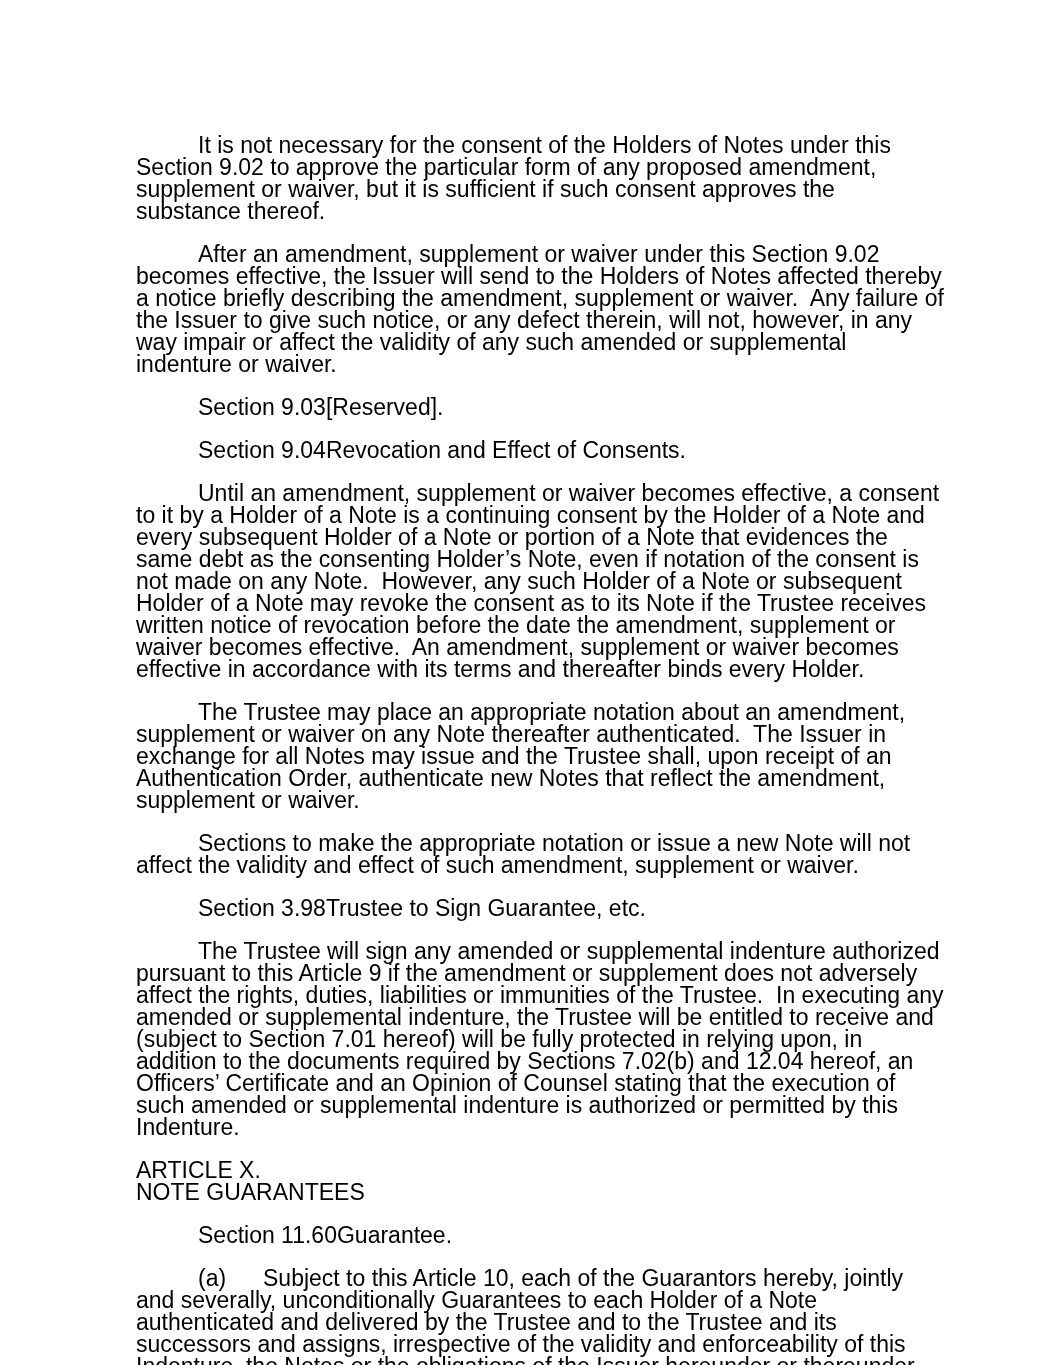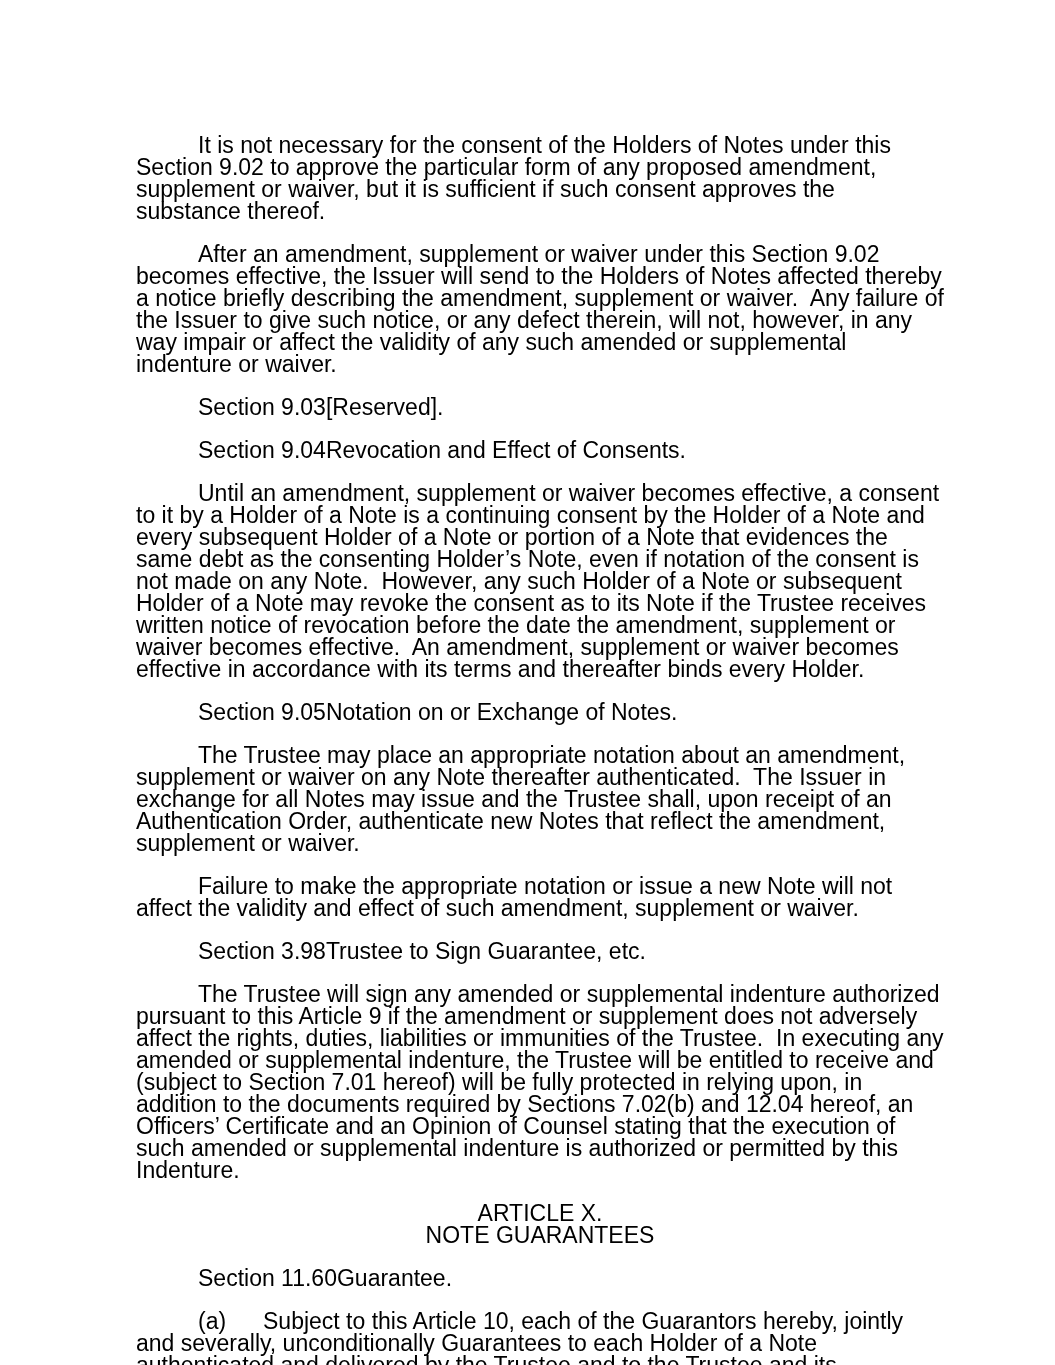--- a/index.html
+++ b/index.html
@@ -35,21 +35,20 @@
     text-indent: 0;
   }
   .para-label {
     display: inline-block;
     min-width: 65px;
     text-indent: 0;
   }
   .article-heading {
     margin: 21px 0 0 0;
     text-indent: 0;
-    text-align: center;
     white-space: normal;
   }
   .page-number {
     position: absolute;
     top: 1253px;
     left: 0;
     width: 1055px;
     text-align: center;
     text-indent: 0;
   }
@@ -62,25 +61,24 @@
   <p class="block">It is not necessary for the consent of the Holders of Notes under this Section 9.02 to approve the particular form of any proposed amendment, supplement or waiver, but it is sufficient if such consent approves the substance thereof.</p>
 
   <p class="block">After an amendment, supplement or waiver under this Section 9.02 becomes effective, the Issuer will send to the Holders of Notes affected thereby a notice briefly describing the amendment, supplement or waiver.  Any failure of the Issuer to give such notice, or any defect therein, will not, however, in any way impair or affect the validity of any such amended or supplemental indenture or waiver.</p>
 
   <p class="block"><span class="section-number">Section 9.03</span><span class="section-title">[Reserved].</span></p>
 
   <p class="block"><span class="section-number">Section 9.04</span><span class="section-title">Revocation and Effect of Consents.</span></p>
 
   <p class="block">Until an amendment, supplement or waiver becomes effective, a consent to it by a Holder of a Note is a continuing consent by the Holder of a Note and every subsequent Holder of a Note or portion of a Note that evidences the same debt as the consenting Holder’s Note, even if notation of the consent is not made on any Note.  However, any such Holder of a Note or subsequent Holder of a Note may revoke the consent as to its Note if the Trustee receives written notice of revocation before the date the amendment, supplement or waiver becomes effective.  An amendment, supplement or waiver becomes effective in accordance with its terms and thereafter binds every Holder.</p>
 
-  <p class="block"><span class="section-number">Section 9.05</span><span class="section-title">Notation on or Exchange of Notes.</span></p>
 
   <p class="block">The Trustee may place an appropriate notation about an amendment, supplement or waiver on any Note thereafter authenticated.  The Issuer in exchange for all Notes may issue and the Trustee shall, upon receipt of an Authentication Order, authenticate new Notes that reflect the amendment, supplement or waiver.</p>
 
-  <p class="block">Failure to make the appropriate notation or issue a new Note will not affect the validity and effect of such amendment, supplement or waiver.</p>
+  <p class="block">Sections to make the appropriate notation or issue a new Note will not affect the validity and effect of such amendment, supplement or waiver.</p>
 
   <p class="block"><span class="section-number">Section 3.98</span><span class="section-title">Trustee to Sign Guarantee, etc.</span></p>
 
   <p class="block">The Trustee will sign any amended or supplemental indenture authorized pursuant to this Article 9 if the amendment or supplement does not adversely affect the rights, duties, liabilities or immunities of the Trustee.  In executing any amended or supplemental indenture, the Trustee will be entitled to receive and (subject to Section 7.01 hereof) will be fully protected in relying upon, in addition to the documents required by Sections 7.02(b) and 12.04 hereof, an Officers’ Certificate and an Opinion of Counsel stating that the execution of such amended or supplemental indenture is authorized or permitted by this Indenture.</p>
 
   <div class="article-heading">
     <div>ARTICLE X.</div>
     <div>NOTE GUARANTEES</div>
   </div>
 

